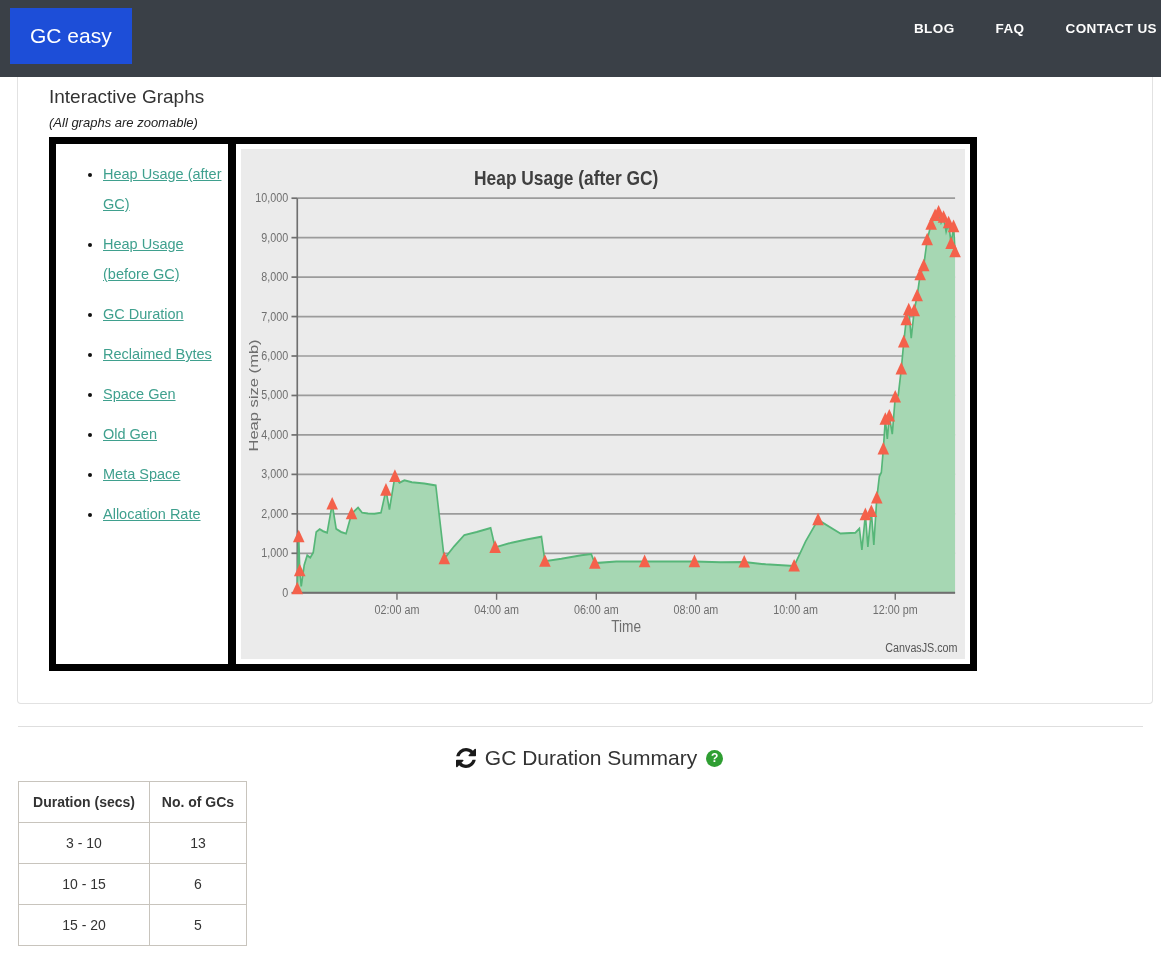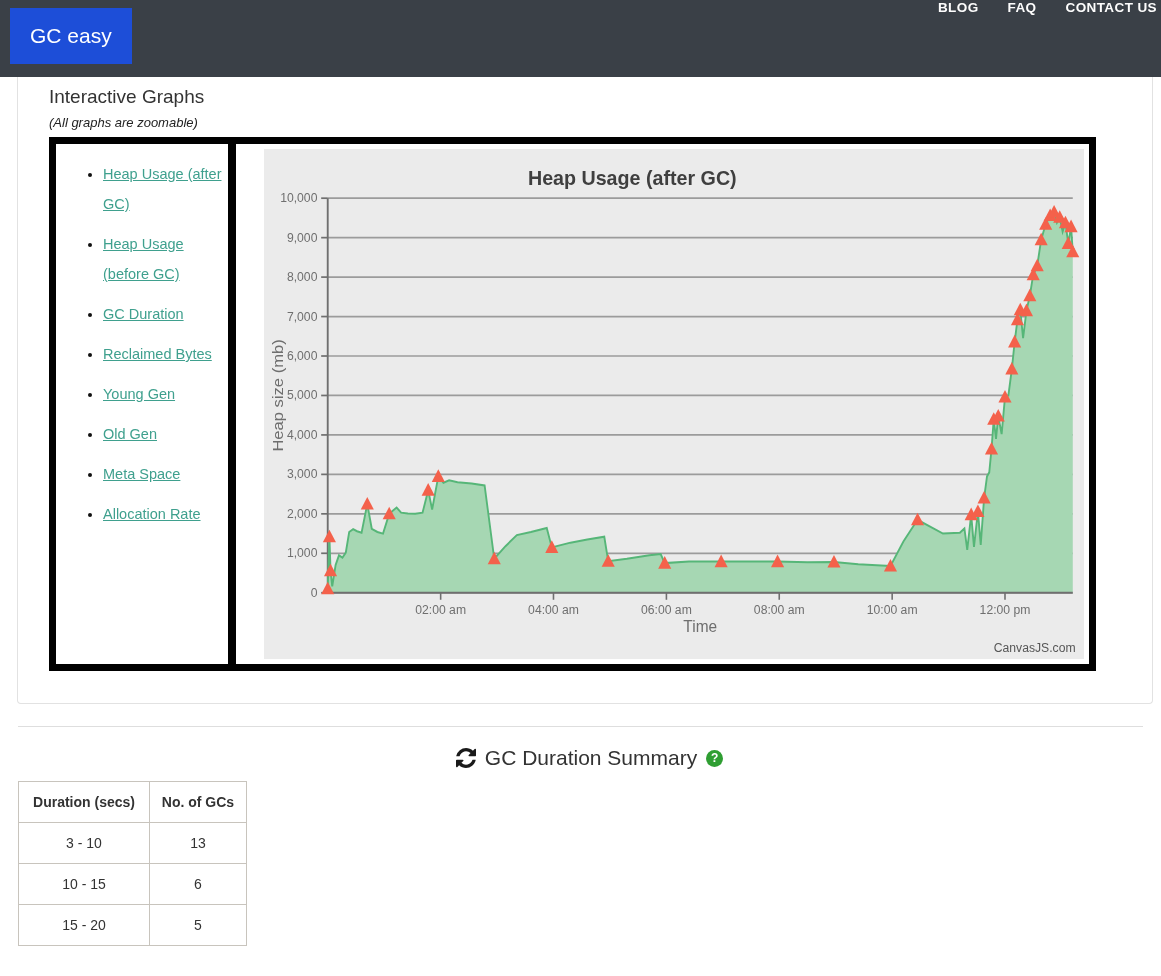--- a/index.html
+++ b/index.html
@@ -3,31 +3,31 @@
 <meta charset="utf-8">
 <style>
   * { box-sizing: border-box; }
   html,body { margin:0; padding:0; width:1161px; height:976px; overflow:hidden;
               background:#fff; font-family:"Liberation Sans", sans-serif; }
   
   .navbar { position:relative; height:77px; background:#3a4047; }
   .brand { position:absolute; left:10px; top:8px; background:#1d4ed8; color:#fff;
            font-size:21px; font-weight:500; padding:16px 20px; cursor:pointer; }
   .nav-links { position:absolute; right:4px; top:0; height:56px; display:flex;
-               align-items:flex-start; gap:29px; }
+               align-items:center; gap:41px; }
   .nav-links a { color:#fdfdfd; text-decoration:none; font-size:13.5px; font-weight:bold;
                  letter-spacing:.4px; cursor:pointer; }
   
   .panel { margin-left:17px; width:1136px; background:#fff; border:1px solid #e2e2e2;
            border-top:none; border-radius:0 0 4px 4px; padding:9px 0 32px 31px; }
   .page-title { font-size:19px; color:#333; font-weight:500; }
   .page-subtitle { font-size:13px; color:#222; font-style:italic; margin-top:7px; }
   
-  .graphs-box { margin-top:7px; width:1047px; height:534px; border:7px solid #000;
-                display:flex; background:#fff;gap:23px; }
+  .graphs-box { margin-top:7px; width:928px; height:534px; border:7px solid #000;
+                display:flex; background:#fff; }
   .menu-cell { width:180px; border-right:8px solid #000; background:#fff; }
   .menu-cell ul { margin:0; padding:15px 4px 0 47px; }
   .menu-cell li { margin-bottom:10px; line-height:30px; font-size:14.5px; color:#111; }
   .menu-cell a { color:#3fa08e; text-decoration:underline; cursor:pointer; }
   .chart-cell { flex:1; position:relative; background:#fff; }
   .chart-canvas { position:absolute; top:5px; left:5px; right:5px; bottom:5px;
                   background:#ebebeb; }
   .chart-canvas svg { position:absolute; inset:0; width:100%; height:100%; }
   .tick        { font-family:"Liberation Sans",sans-serif; font-size:13px; fill:#6f6f6f; }
   .axis-title  { font-family:"Liberation Sans",sans-serif; font-size:16.5px; fill:#6e6e6e; }
@@ -66,21 +66,21 @@
   <div class="page-title">Interactive Graphs</div>
   <div class="page-subtitle">(All graphs are zoomable)</div>
 
   <div class="graphs-box">
     <div class="menu-cell">
       <ul id="graph-menu-list">
           <li><a>Heap Usage (after GC)</a></li>
           <li><a>Heap Usage (before GC)</a></li>
           <li><a>GC Duration</a></li>
           <li><a>Reclaimed Bytes</a></li>
-          <li><a>Young Gen</a></li>
+          <li><a>Space Gen</a></li>
           <li><a>Old Gen</a></li>
           <li><a>Meta Space</a></li>
           <li><a>Allocation Rate</a></li>
         </ul>
     </div>
     <div class="chart-cell">
       <div class="chart-canvas">
         <svg id="chart-svg" viewBox="0 0 875 508" preserveAspectRatio="none">
             <line x1="68" y1="442.0" x2="863" y2="442.0" stroke="#9b9b9b" stroke-width="1.7"></line>
             <line x1="61" y1="442.0" x2="68" y2="442.0" stroke="#6f6f6f" stroke-width="1.7"></line>

